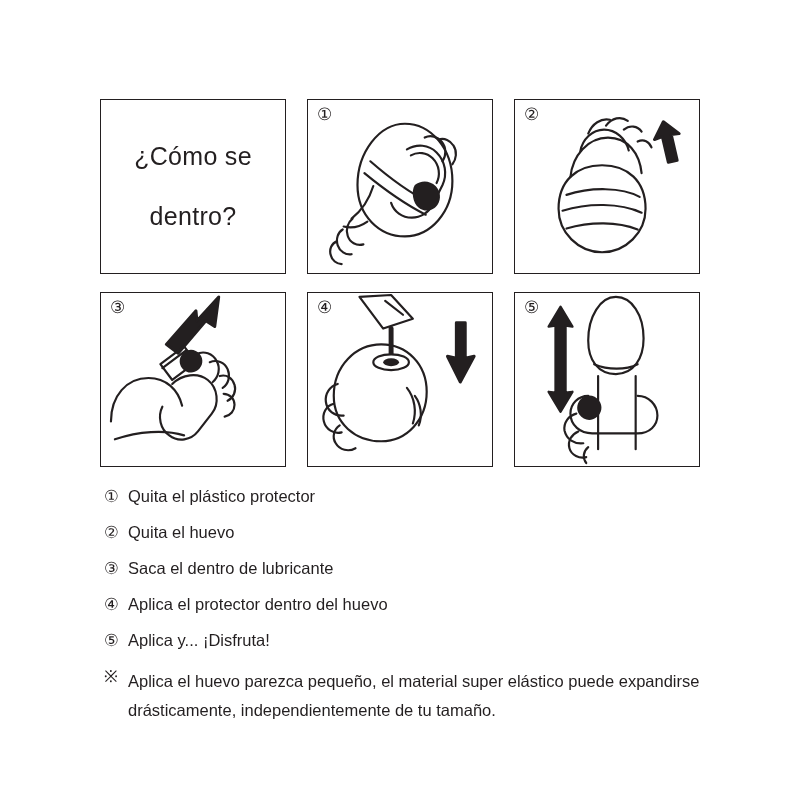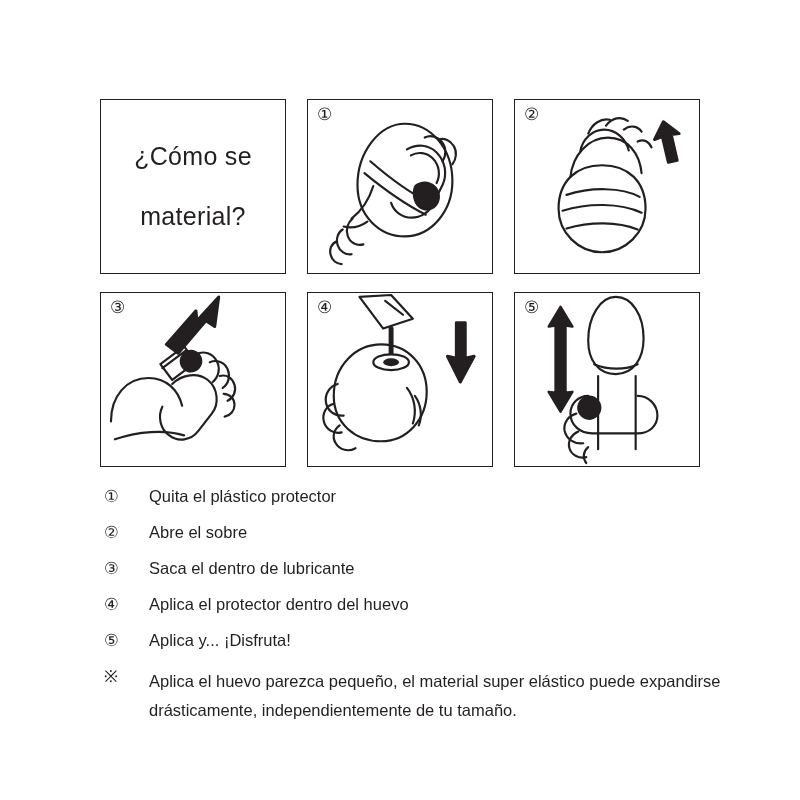--- a/index.html
+++ b/index.html
@@ -91,39 +91,38 @@
   }
   .step .mark {
     width: 24px;
     flex: 0 0 24px;
     font-size: 16.5px;
     line-height: 1.15;
   }
   .step .txt {
     flex: 1;
     line-height: 1.15;
-    margin-left: 21px;
   }
   .step.note {
     margin-top: 2px;
   }
   .step.note .txt {
     line-height: 1.75;
   }
 </style>
 </head>
 <body>
 
 <div class="page">
 
   <div class="panel-grid">
 
     <div class="panel title-panel">
       <div class="t-line">¿Cómo se</div>
-      <div class="t-line">material?</div>
+      <div class="t-line">dentro?</div>
     </div>
 
     <div class="panel">
       <span class="num">①</span>
       <div class="art">
         <svg viewBox="0 0 186 175" xmlns="http://www.w3.org/2000/svg" fill="none" stroke="#231f20" stroke-width="2.2" stroke-linecap="round" stroke-linejoin="round">
 
           <path d="M50 86c0-33 22-62 48-62s48 25 48 58c0 31-22 56-48 56S50 117 50 86z"></path>
 
           <path d="M63 62c16 14 36 30 60 42"></path>
@@ -248,21 +247,21 @@
 
   <div class="steps">
 
     <div class="step">
       <span class="mark">①</span>
       <span class="txt">Quita el plástico protector</span>
     </div>
 
     <div class="step">
       <span class="mark">②</span>
-      <span class="txt">Abre el sobre</span>
+      <span class="txt">Quita el huevo</span>
     </div>
 
     <div class="step">
       <span class="mark">③</span>
       <span class="txt">Saca el dentro de lubricante</span>
     </div>
 
     <div class="step">
       <span class="mark">④</span>
       <span class="txt">Aplica el protector dentro del huevo</span>

